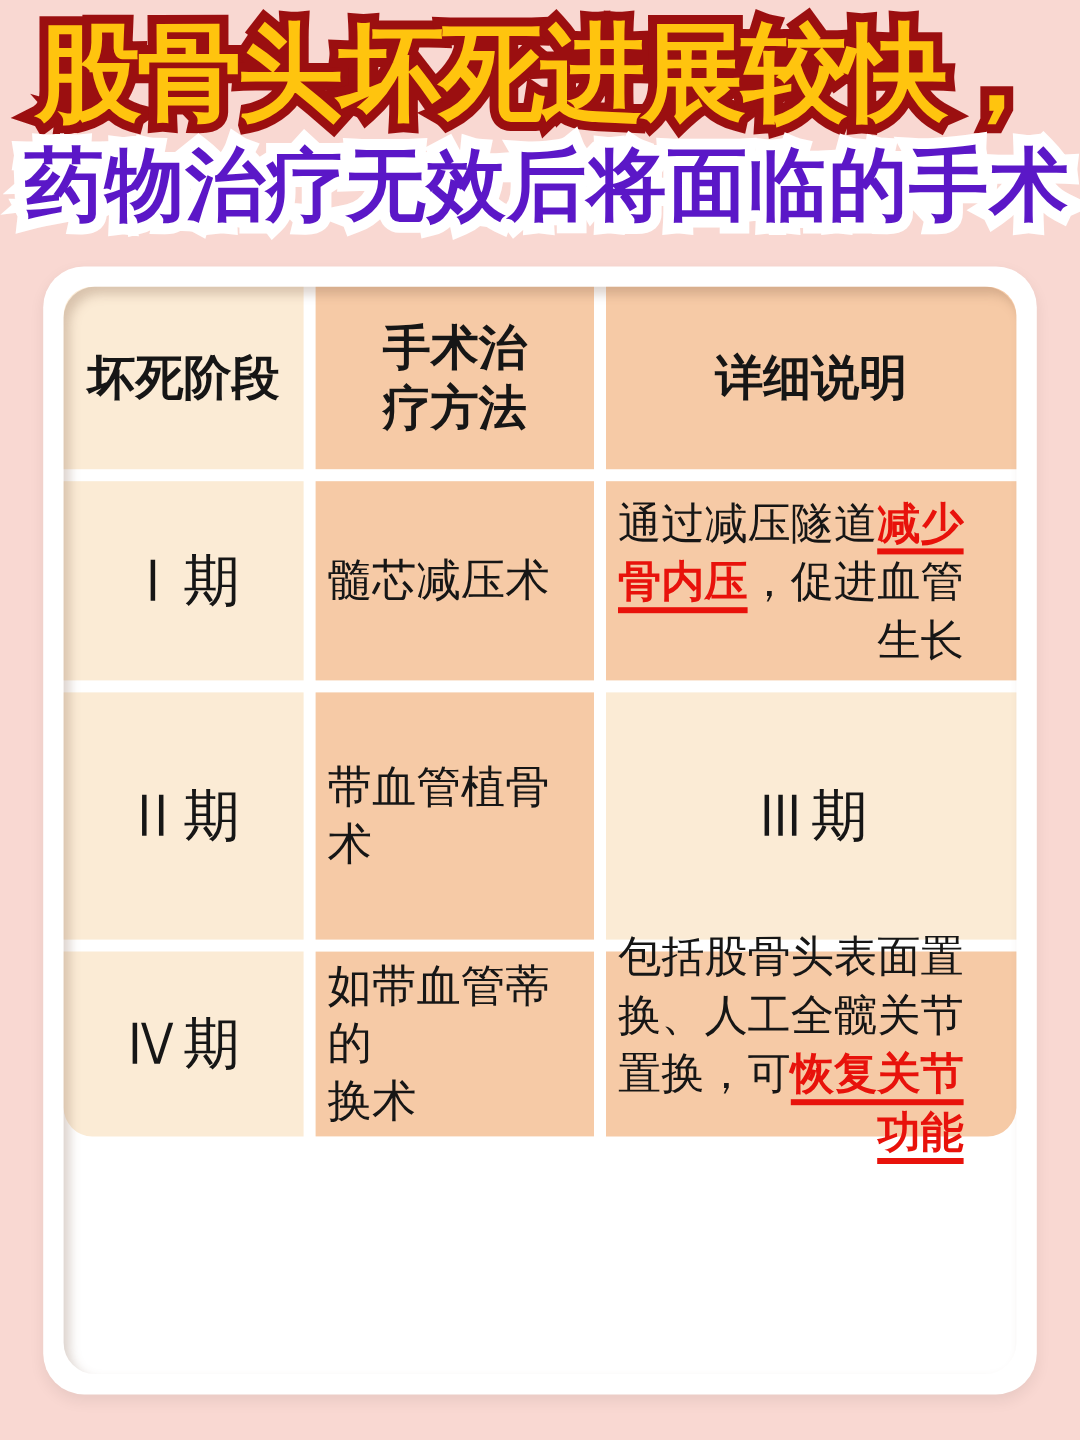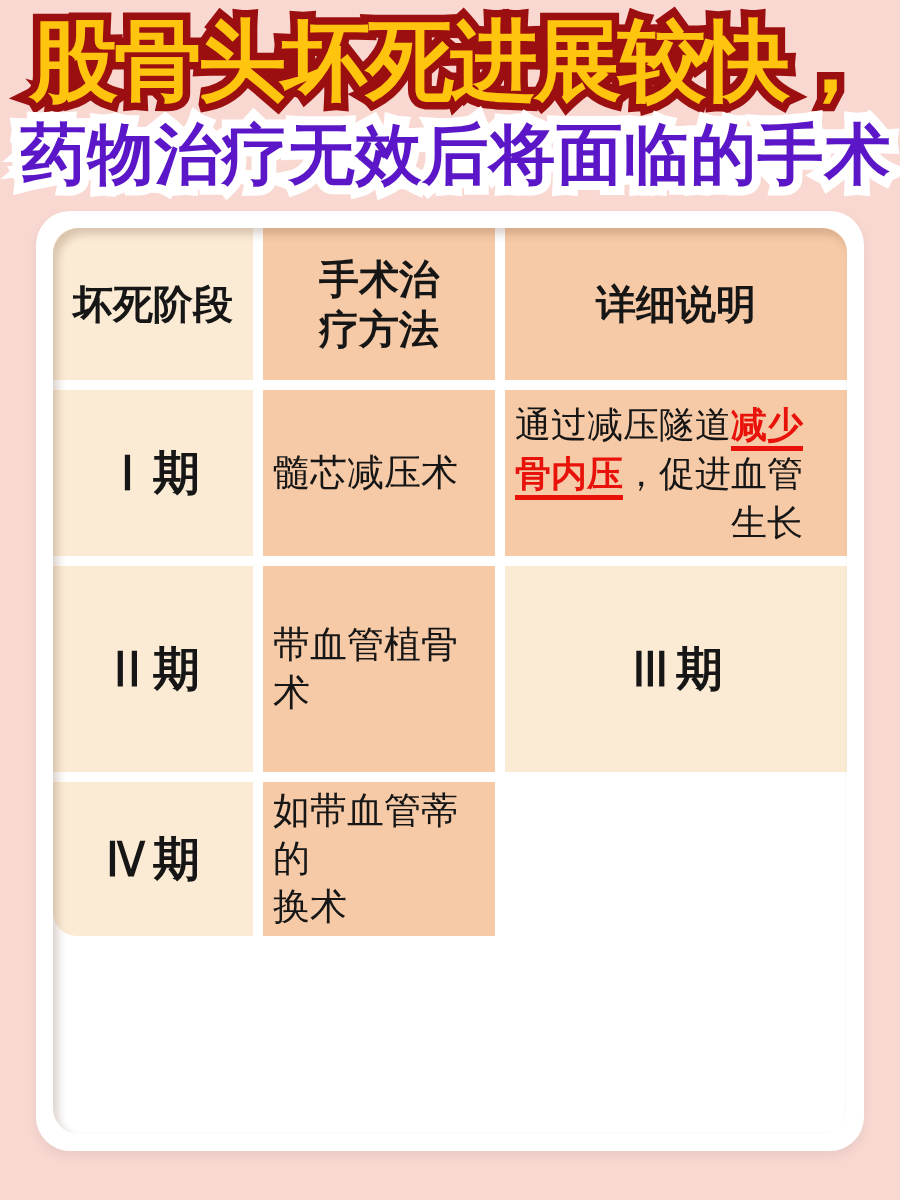--- a/index.html
+++ b/index.html
@@ -25,21 +25,21 @@
   .h2 { margin-top: 6px; }
   .h2 .stroke, .h2 .fill { font-size: 66px; letter-spacing: 1px; margin-left: 12px; }
   .h2 .stroke { -webkit-text-stroke: 18px #ffffff; color: #ffffff;
                 text-shadow: 4px 6px 0 rgba(214,160,150,0.55); }
   .h2 .fill   { color: #5b17c7; }
 
   
   .table-frame {
     position: relative;
     width: 828px;
-    margin: 18px auto 0;
+    margin: 29px auto 0;
     background: #ffffff;
     border-radius: 34px;
     padding: 17px;
     box-shadow: 0 5px 12px rgba(0,0,0,0.07);
   }
   .grid {
     position: relative;
     display: grid;
     grid-template-columns: 200px 232px 1fr;
     grid-template-rows: 152px 166px 206px 154px 188px;
@@ -61,21 +61,21 @@
   .col-method { background: #f6caa6; }
   .col-detail { background: #f6caa6; }
 
   .corner-tl { border-radius: 24px 0 0 0; }
   .corner-tr { border-radius: 0 24px 0 0; }
   .corner-bl { border-radius: 0 0 0 24px; }
   .corner-br { border-radius: 0 0 24px 0; }
 
   .hdr { font-size: 40px; font-weight: 700; justify-content: center; text-align: center; white-space: pre-line; line-height: 1.25; }
 
-  .stage-label { font-size: 47px; font-weight: 700; letter-spacing: 2px; }
+  .stage-label { font-size: 47px; font-weight: 400; letter-spacing: 2px; }
 
   .method { font-size: 37px; line-height: 48px; padding-left: 10px; padding-right: 4px;
             white-space: pre-line; }
 
   .detail { font-size: 36px; line-height: 49px; padding-left: 10px; padding-right: 2px;
             white-space: pre-line; text-align: right; }
   .detail .hl {
     color: #e8120b; font-weight: 700;
     text-decoration: underline;
     text-decoration-color: #e8120b;
@@ -118,14 +118,20 @@
       </div>
       <div class="cell col-method method">带血管植骨术</div>
       <div class="cell col-stage">
         <span class="stage-label">Ⅲ期</span>
       </div>
       <div class="cell col-stage corner-bl">
         <span class="stage-label">Ⅳ期</span>
       </div>
       <div class="cell col-method method">如带血管蒂的
 换术</div>
+      <div class="cell col-detail corner-br">
+        <div class="detail"><span>包括股骨头表面置
+换、人工全髋关节
+置换，可</span><span class="hl">恢复关节
+功能</span></div>
+      </div>
     </div>
 </div>
 
 </body></html>

